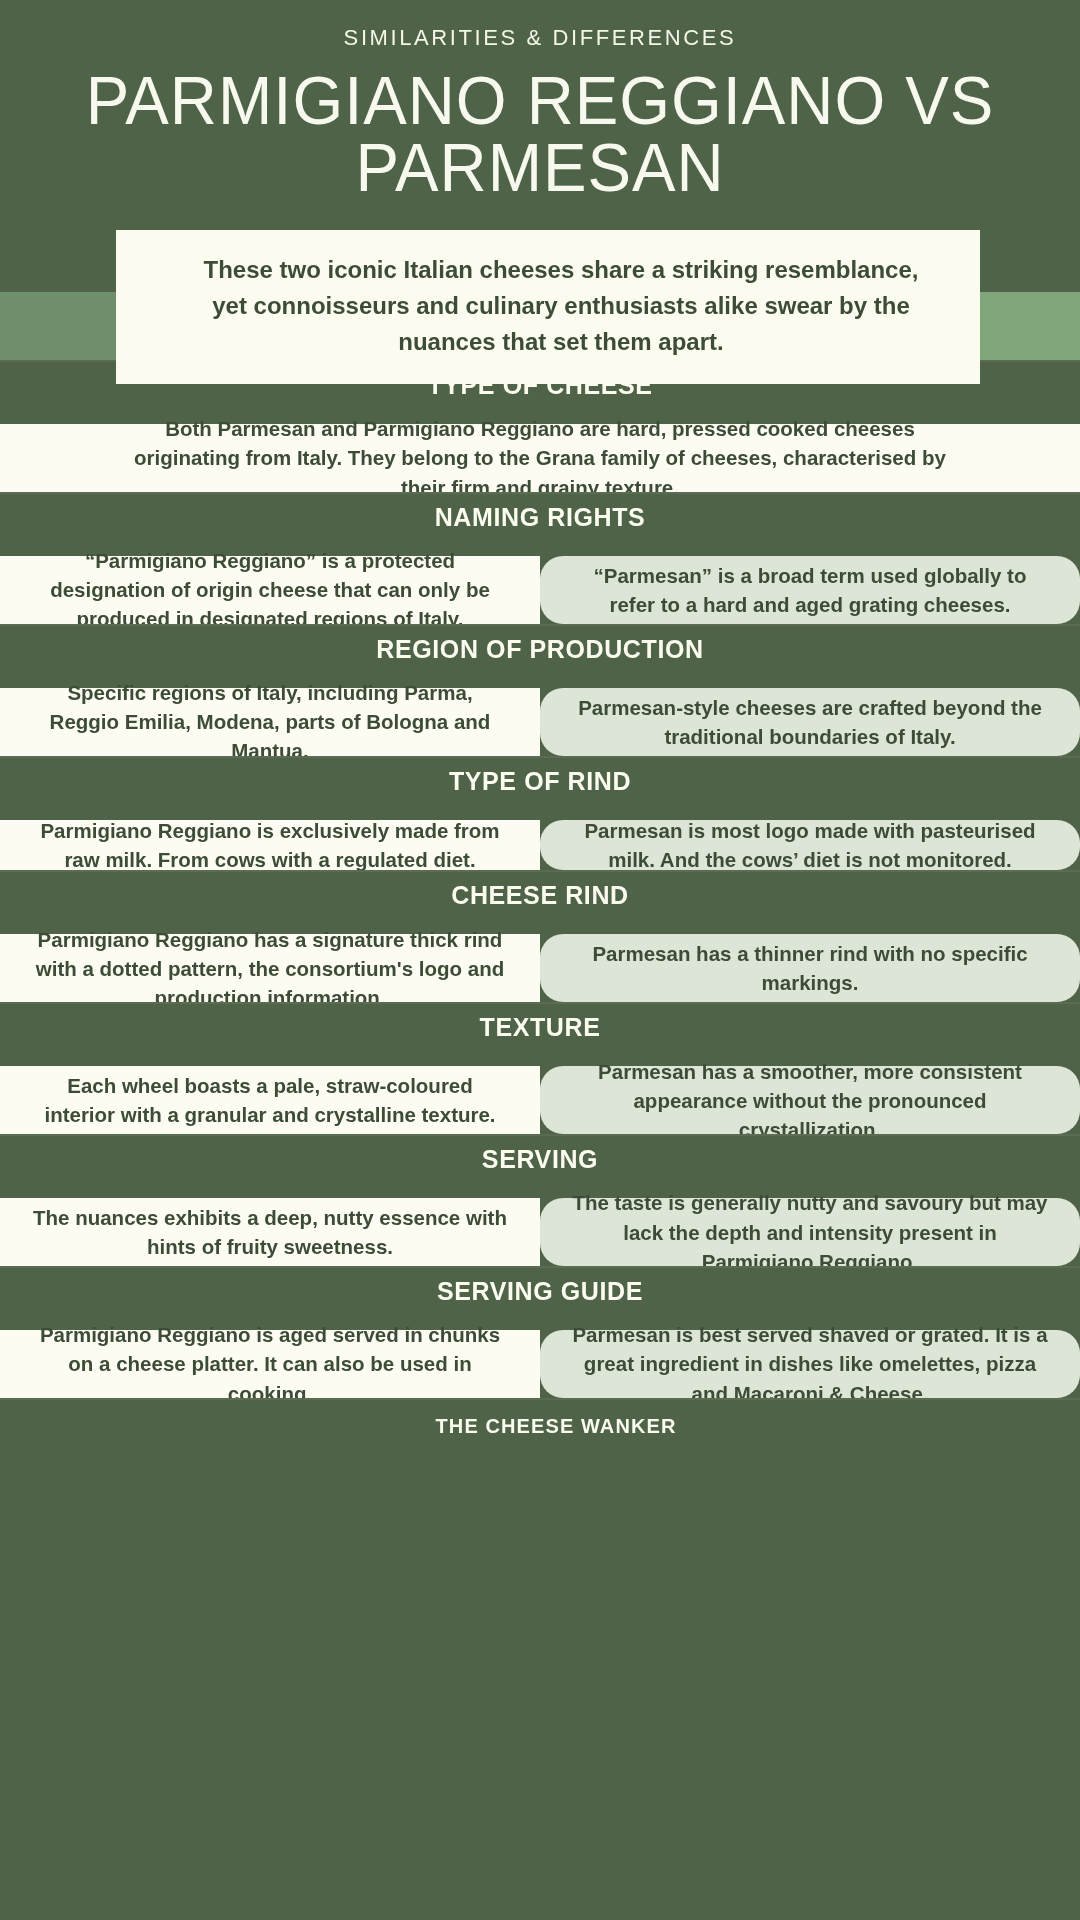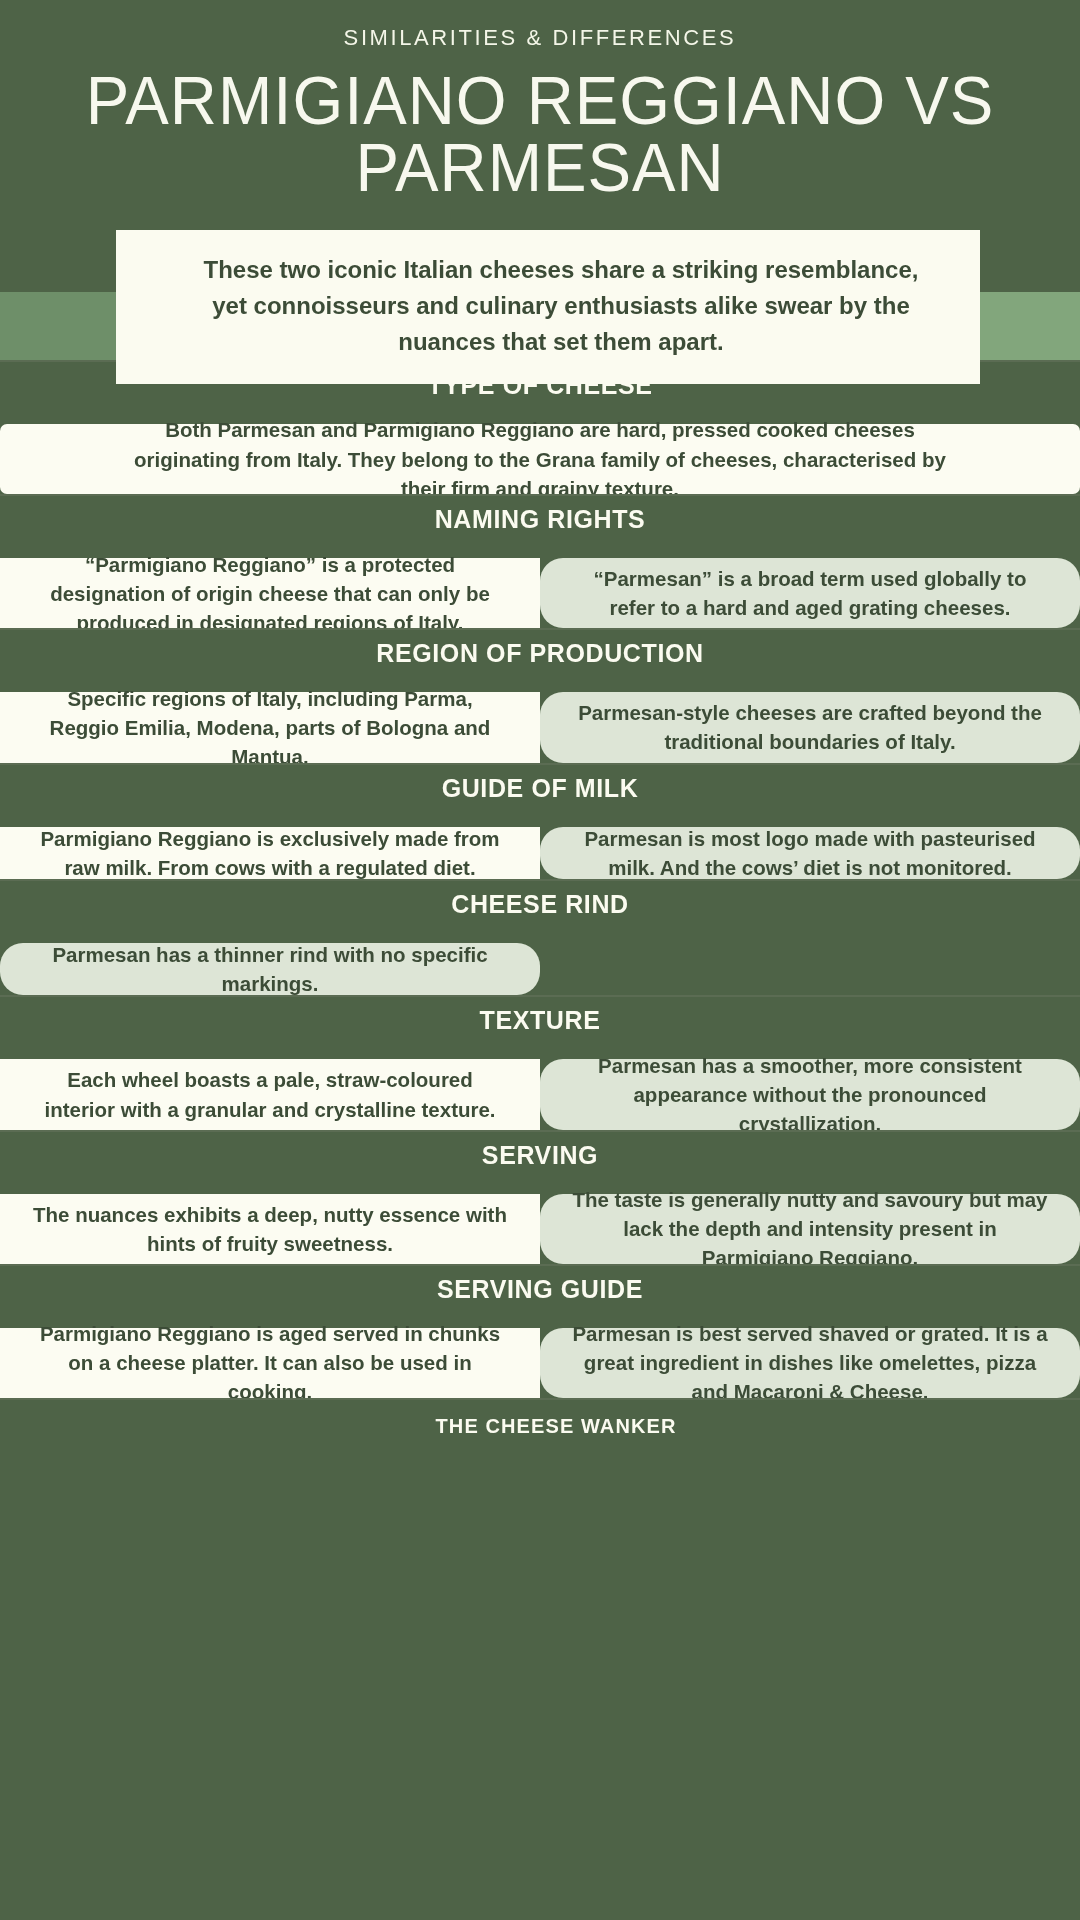--- a/index.html
+++ b/index.html
@@ -108,21 +108,21 @@
     justify-content: center;
     text-align: center;
     color: #3c4c37;
     font-size: 20.5px;
     line-height: 1.42;
     font-weight: 700;
     padding: 14px 30px;
   }
   .cell.left  { width: 50%; background: #fcfcf2; }
   .cell.right { width: 50%; background: #dde5d6; border-radius: 23px; }
-  .cell.full  { width: 100%; background: #fcfcf2; padding: 14px 120px; border-radius: 7px; }
+  .cell.full  { width: 100%; background: #fcfcf2; padding: 14px 120px; }
   .cell p { margin: 0; }
 
   
   .footer {
     flex: 0 0 52px;
     background: #4e6347;
     color: #fbfbf0;
     display: flex;
     align-items: center;
     justify-content: center;
@@ -164,31 +164,34 @@
       </div>
       <div class="section-bar">REGION OF PRODUCTION</div>
       <div class="row">
         <div class="cell left">
           <p>Specific regions of Italy, including Parma, Reggio Emilia, Modena, parts of Bologna and Mantua.</p>
         </div>
         <div class="cell right">
           <p>Parmesan-style cheeses are crafted beyond the traditional boundaries of Italy.</p>
         </div>
       </div>
-      <div class="section-bar">GUIDE OF MILK</div>
+      <div class="section-bar">TYPE OF RIND</div>
       <div class="row">
         <div class="cell left">
           <p>Parmigiano Reggiano is exclusively made from raw milk. From cows with a regulated diet.</p>
         </div>
         <div class="cell right">
           <p>Parmesan is most logo made with pasteurised milk. And the cows’ diet is not monitored.</p>
         </div>
       </div>
       <div class="section-bar">CHEESE RIND</div>
       <div class="row">
+        <div class="cell left">
+          <p>Parmigiano Reggiano has a signature thick rind with a dotted pattern, the consortium's logo and production information.</p>
+        </div>
         <div class="cell right">
           <p>Parmesan has a thinner rind with no specific markings.</p>
         </div>
       </div>
       <div class="section-bar">TEXTURE</div>
       <div class="row">
         <div class="cell left">
           <p>Each wheel boasts a pale, straw-coloured interior with a granular and crystalline texture.</p>
         </div>
         <div class="cell right">

